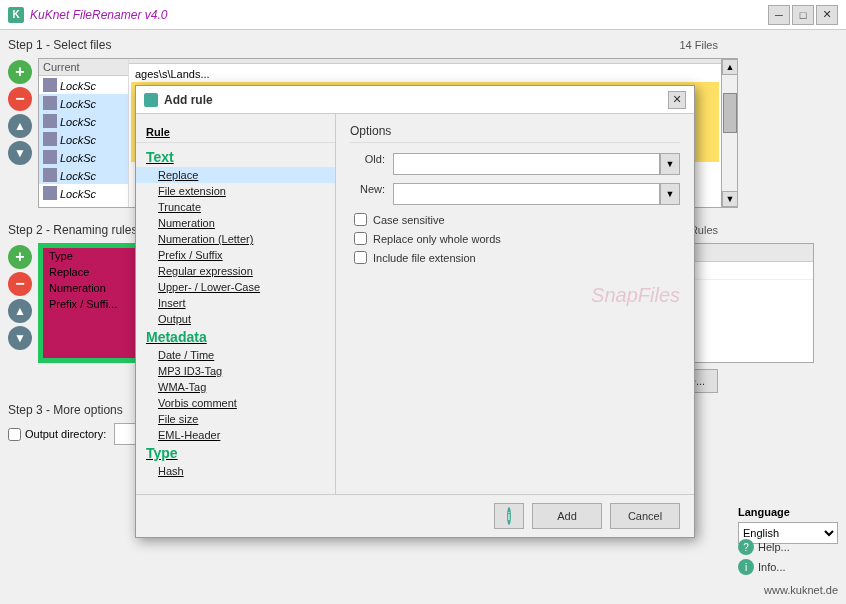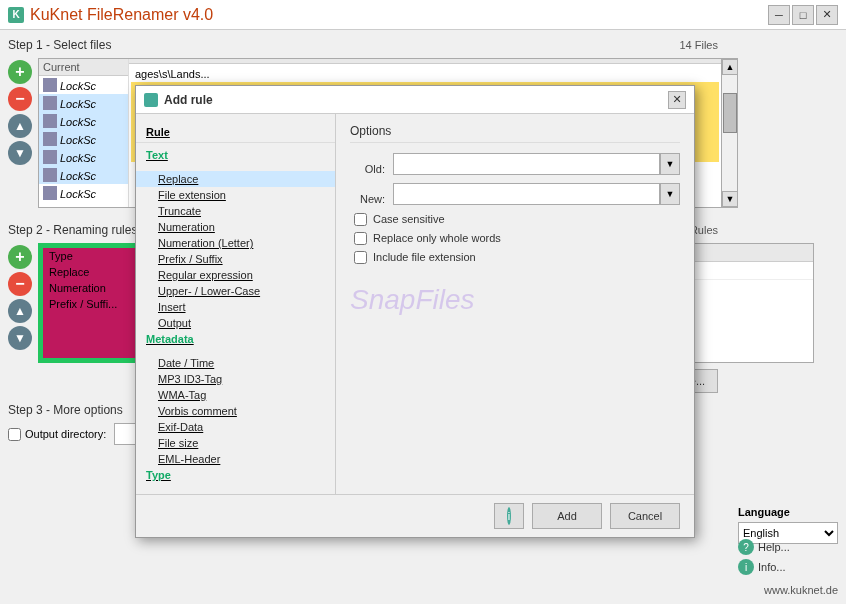--- a/index.html
+++ b/index.html
@@ -26,22 +26,23 @@
       width: 16px;
       height: 16px;
       margin-right: 6px;
       background: #4a8;
       border-radius: 2px;
       display: flex; align-items: center; justify-content: center;
       color: white; font-size: 10px; font-weight: bold;
     }
     .title-bar-text {
       flex: 1;
-      font-size: 16px;
-      color: #c2410c;
+      font-size: 12px;
+      color: #a21caf;
+      font-style: italic;
     }
     .title-bar-buttons {
       display: flex; gap: 2px;
     }
     .title-btn {
       width: 22px; height: 20px;
       background: #e0e0e0;
       border: 1px solid #aaa;
       cursor: pointer;
       display: flex; align-items: center; justify-content: center;
@@ -365,22 +366,22 @@
 
     
     .rule-panel {
       width: 200px;
       border-right: 1px solid #ccc;
       padding: 8px 0;
       overflow-y: auto;
       text-decoration: underline;
     }
     .rule-category-label {
-      padding: 2px 10px 10px 10px;
-      font-size: 11px;
+      padding: 2px 10px 2px 10px;
+      font-size: 14px;
       color: #1a6;
       font-weight: bold;
     }
     .rule-item {
       padding: 2px 10px 2px 22px;
       font-size: 11px;
       cursor: default;
       color: #222;
     }
     .rule-item.selected {
@@ -394,21 +395,21 @@
     }
     .options-header {
       font-size: 12px;
       color: #333;
       border-bottom: 1px solid #ddd;
       padding-bottom: 4px;
       margin-bottom: 10px;
     }
     .field-row {
       display: flex;
-      align-items: flex-end;
+      align-items: flex-start;
       gap: 8px;
       margin-bottom: 8px;
     }
     .field-label {
       width: 35px;
       font-size: 11px;
       text-align: right;
       color: #333;
     }
     .field-input-with-btn {
@@ -431,21 +432,21 @@
       border: 1px solid #aaa;
       cursor: pointer;
       display: flex;
       align-items: center;
       justify-content: center;
       font-size: 9px;
     }
 
     .checkbox-row {
       display: flex;
-      align-items: flex-start;
+      align-items: center;
       gap: 6px;
       margin-bottom: 6px;
       margin-left: 4px;
     }
     .checkbox-row input[type="checkbox"] {
       width: 13px; height: 13px;
     }
     .checkbox-row label {
       font-size: 11px;
       color: #333;
@@ -695,21 +696,20 @@
         <div class="rule-item">Regular expression</div>
         <div class="rule-item">Upper- / Lower-Case</div>
         <div class="rule-item">Insert</div>
         <div class="rule-item">Output</div>
 
         <div class="rule-category-label">Metadata</div>
         <div class="rule-item">Date / Time</div>
         <div class="rule-item">MP3 ID3-Tag</div>
         <div class="rule-item">WMA-Tag</div>
         <div class="rule-item">Vorbis comment</div>
-        <div class="rule-item">Exif-Data</div>
         <div class="rule-item">File size</div>
         <div class="rule-item">EML-Header</div>
 
         <div class="rule-category-label">Type</div>
         <div class="rule-item">Hash</div>
       </div>
 
       <div class="options-panel">
         <div class="options-header">Options</div>
 
@@ -735,21 +735,21 @@
         </div>
         <div class="checkbox-row">
           <input type="checkbox" id="whole-words" style="">
           <label for="whole-words">Replace only whole words</label>
         </div>
         <div class="checkbox-row">
           <input type="checkbox" id="include-ext" style="">
           <label for="include-ext">Include file extension</label>
         </div>
 
-        <div style="position:relative; margin-top:20px; text-align:left; opacity:0.2; color:#6d28d9; font-size:28px; font-style:italic; pointer-events:none;">SnapFiles</div>
+        <div style="position:relative; margin-top:20px; text-align:right; opacity:0.2; color:#be185d; font-size:20px; font-style:italic; pointer-events:none;">SnapFiles</div>
       </div>
     </div>
 
     <div class="dialog-footer">
       <button class="dialog-btn icon-btn">
         <span style="width:18px;height:18px;border-radius:50%;background:#4a9;color:white;display:flex;align-items:center;justify-content:center;font-size:11px;">i</span>
       </button>
       <button class="dialog-btn">Add</button>
       <button class="dialog-btn">Cancel</button>
     </div>

